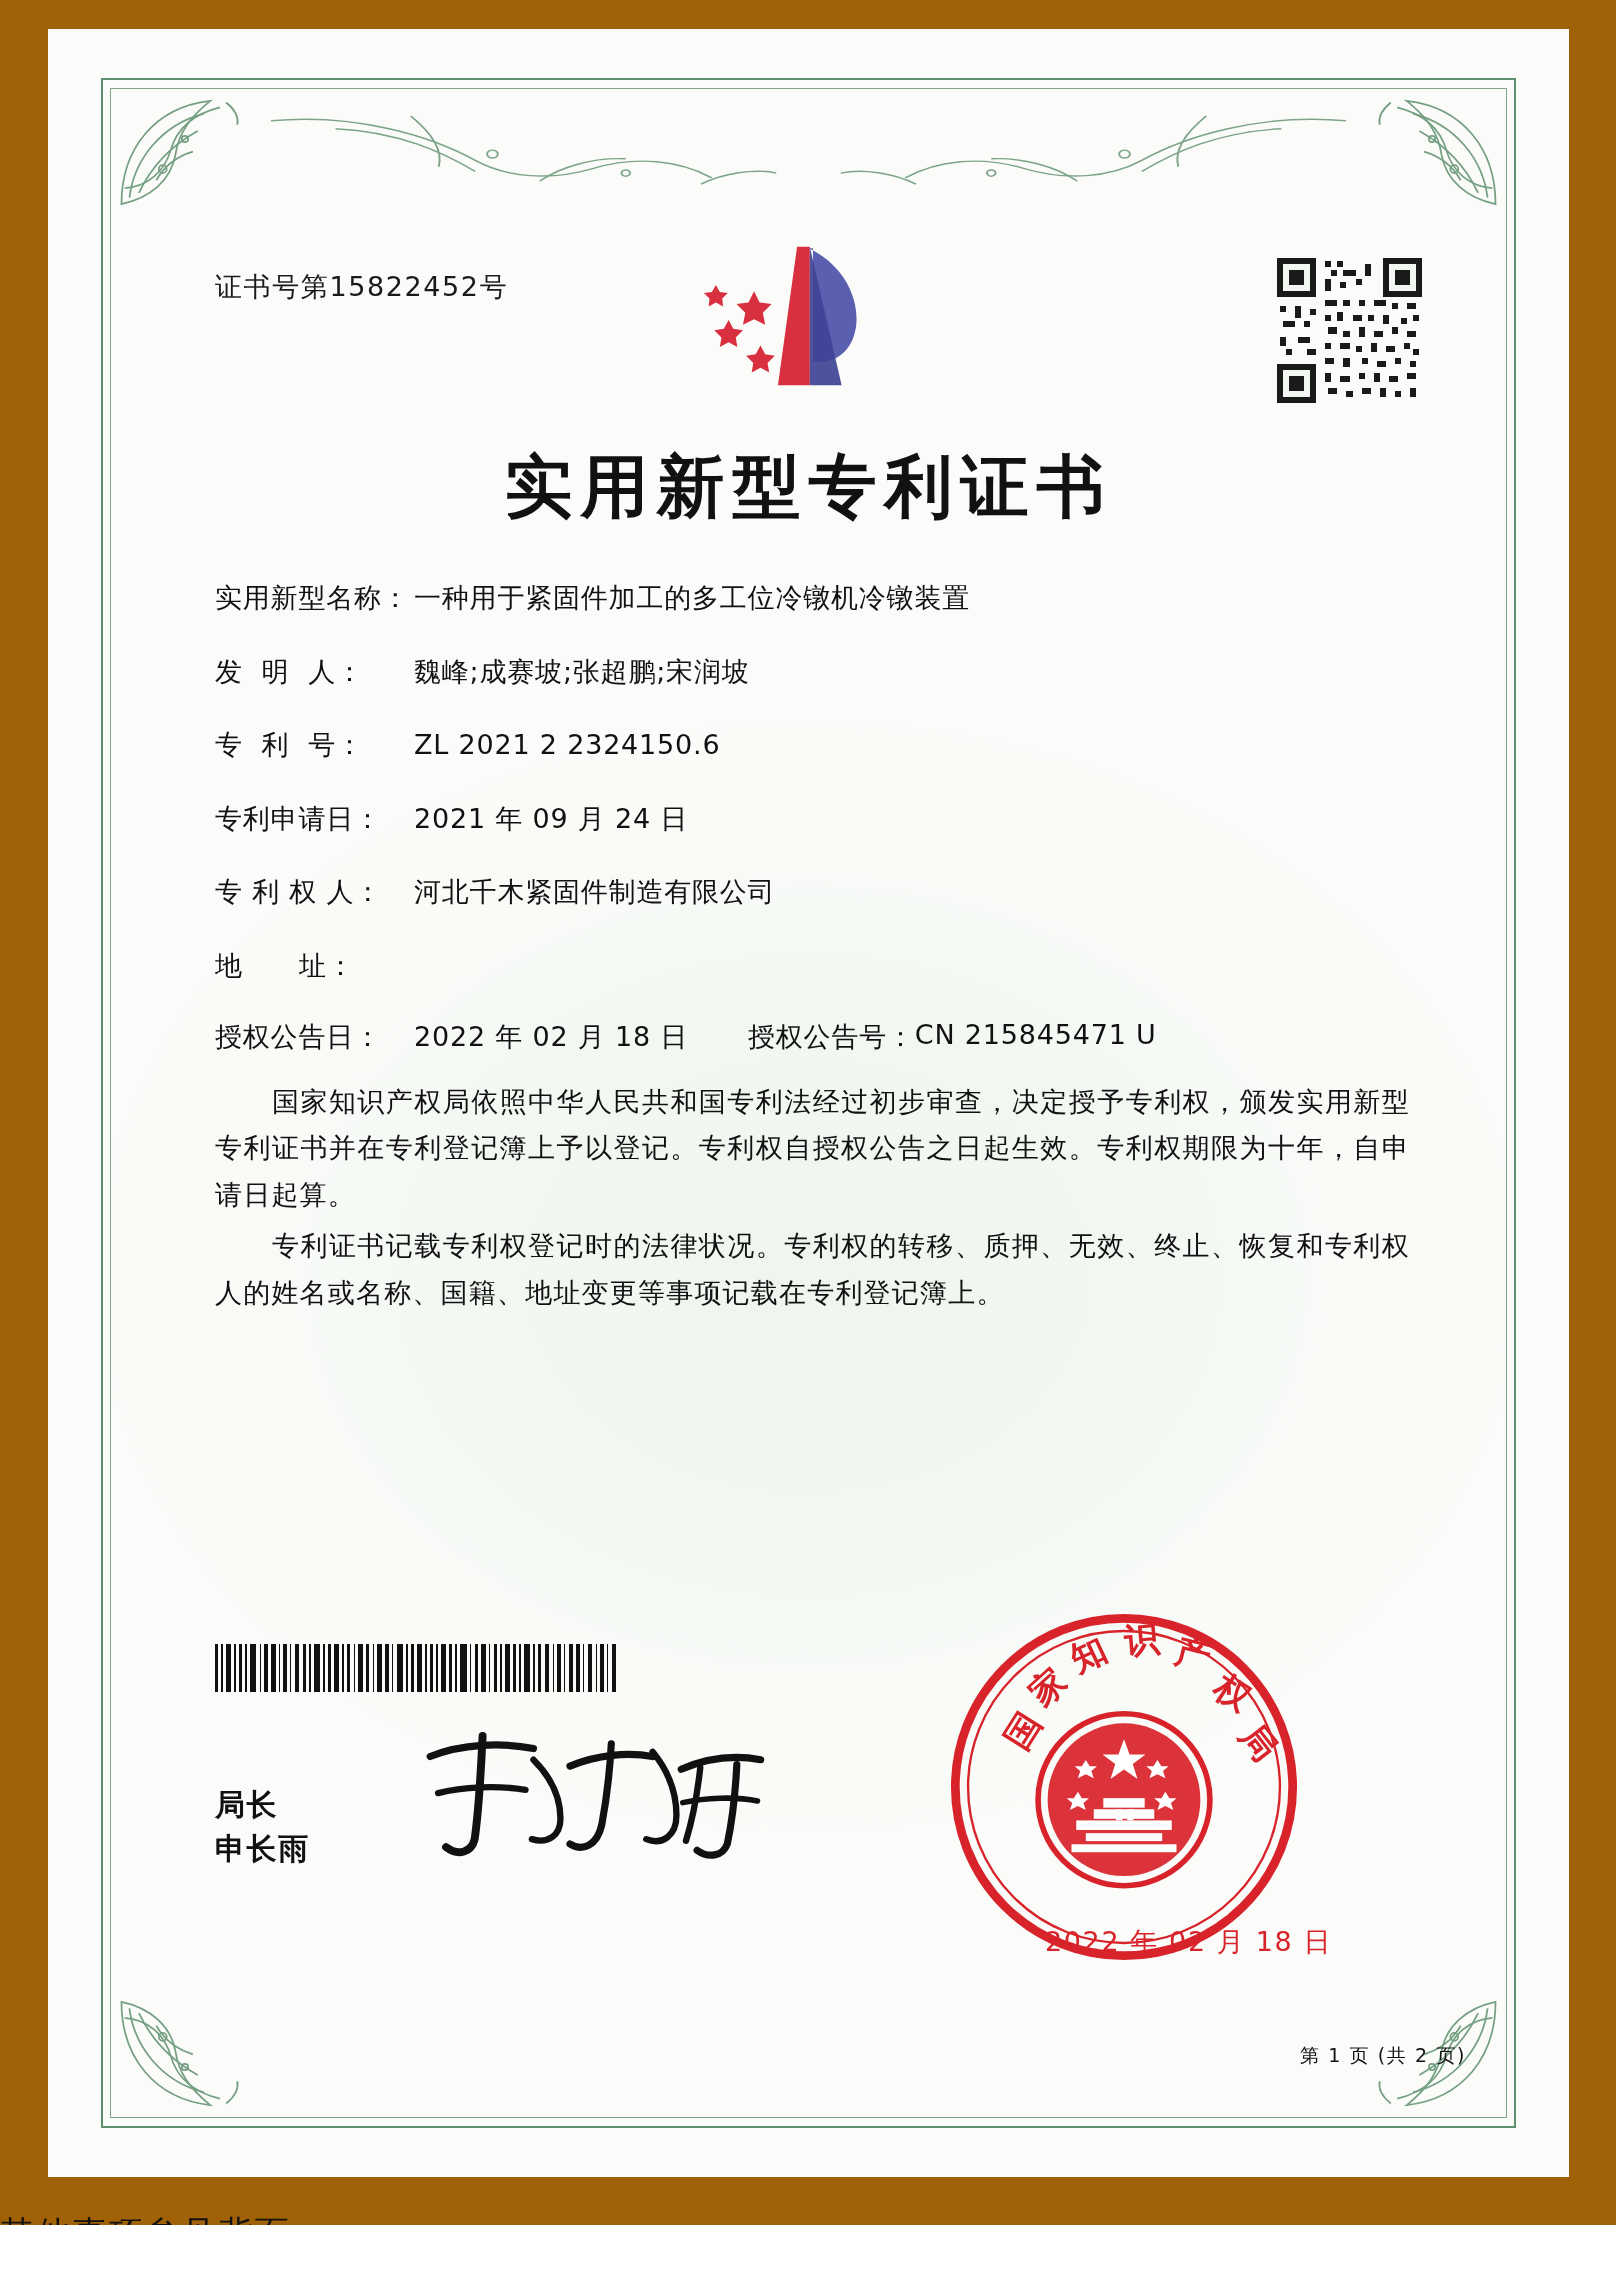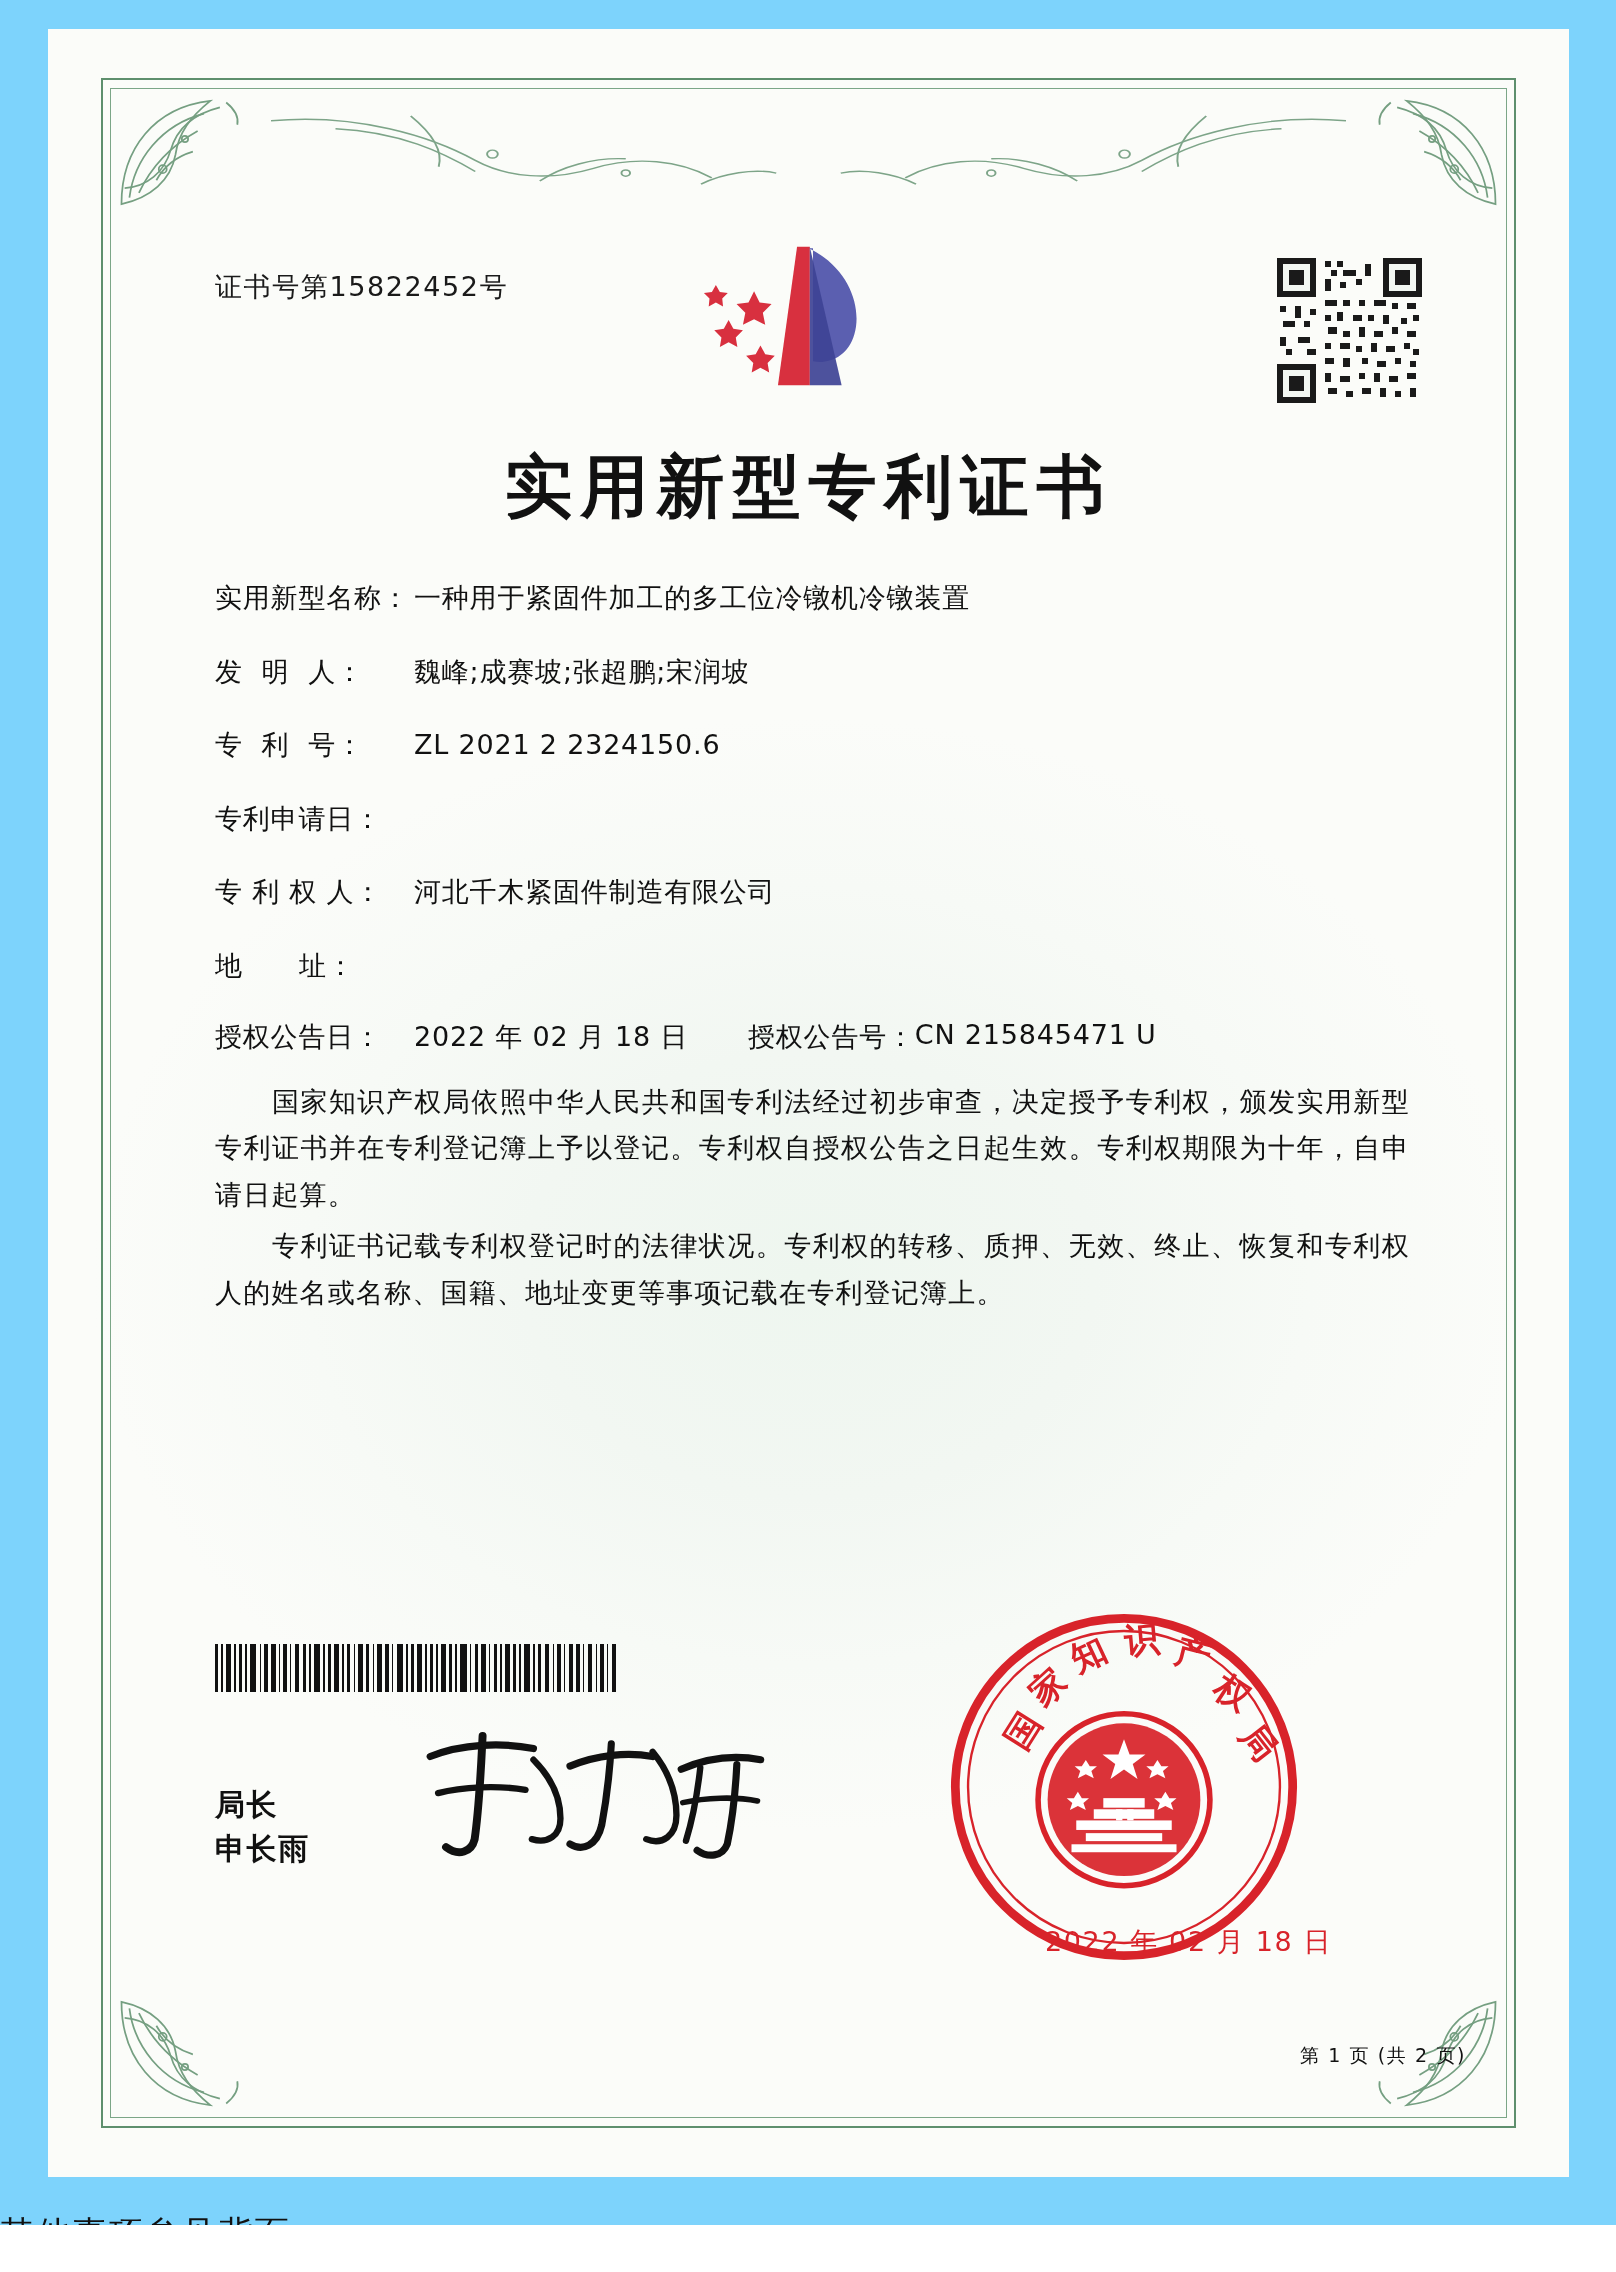--- a/index.html
+++ b/index.html
@@ -7,21 +7,21 @@
     padding: 0;
     background: #ffffff;
   }
   body {
     font-family: "DejaVu Sans", "Liberation Sans", sans-serif;
   }
   #page {
     position: relative;
     width: 1617px;
     height: 2225px;
-    background: #7dd3fc;
+    background: #a16207;
     overflow: hidden;
   }
 
   
   .paper {
     position: absolute;
     left: 48px;
     top: 29px;
     width: 1521px;
     height: 2148px;
@@ -442,20 +442,21 @@
           <div class="field-value">魏峰;成赛坡;张超鹏;宋润坡</div>
         </div>
 
         <div class="field-row">
           <div class="field-label">专  利  号：</div>
           <div class="field-value">ZL 2021 2 2324150.6</div>
         </div>
 
         <div class="field-row">
           <div class="field-label">专利申请日：</div>
+          <div class="field-value">2021 年 09 月 24 日</div>
         </div>
 
         <div class="field-row">
           <div class="field-label">专 利 权 人：</div>
           <div class="field-value">河北千木紧固件制造有限公司</div>
         </div>
 
         <div class="field-row">
           <div class="field-label">地      址：</div>
         </div>

